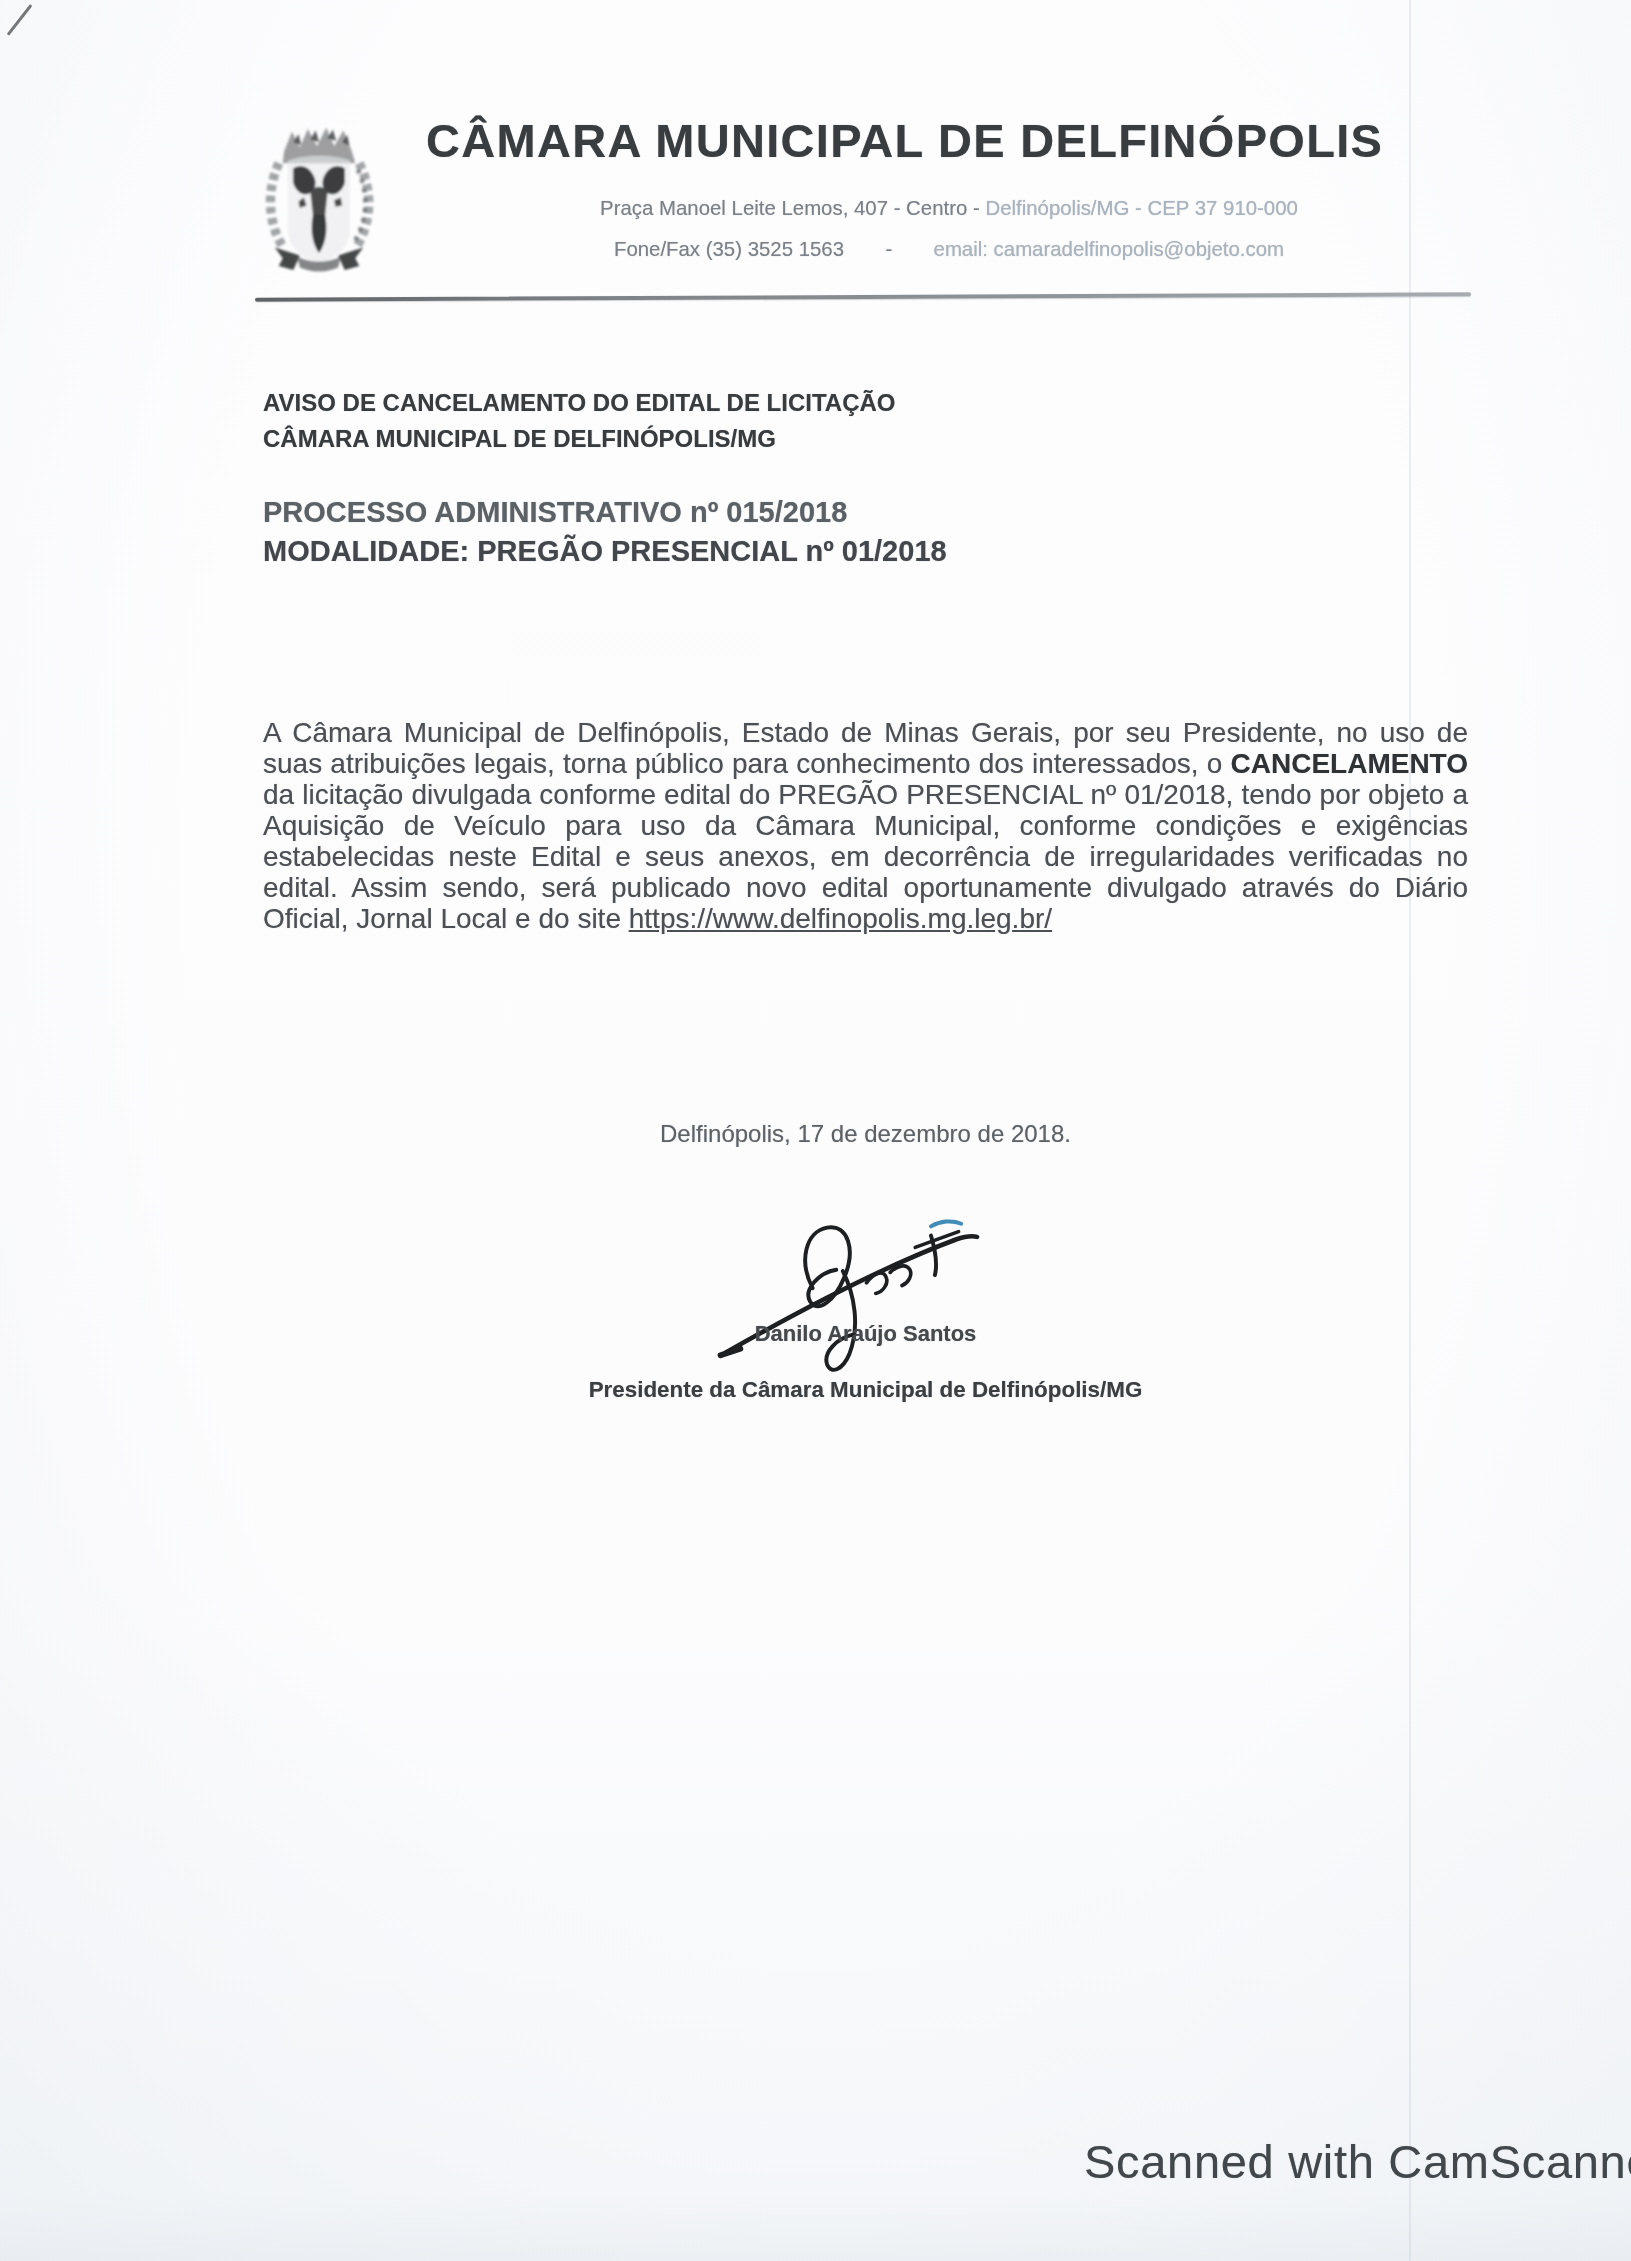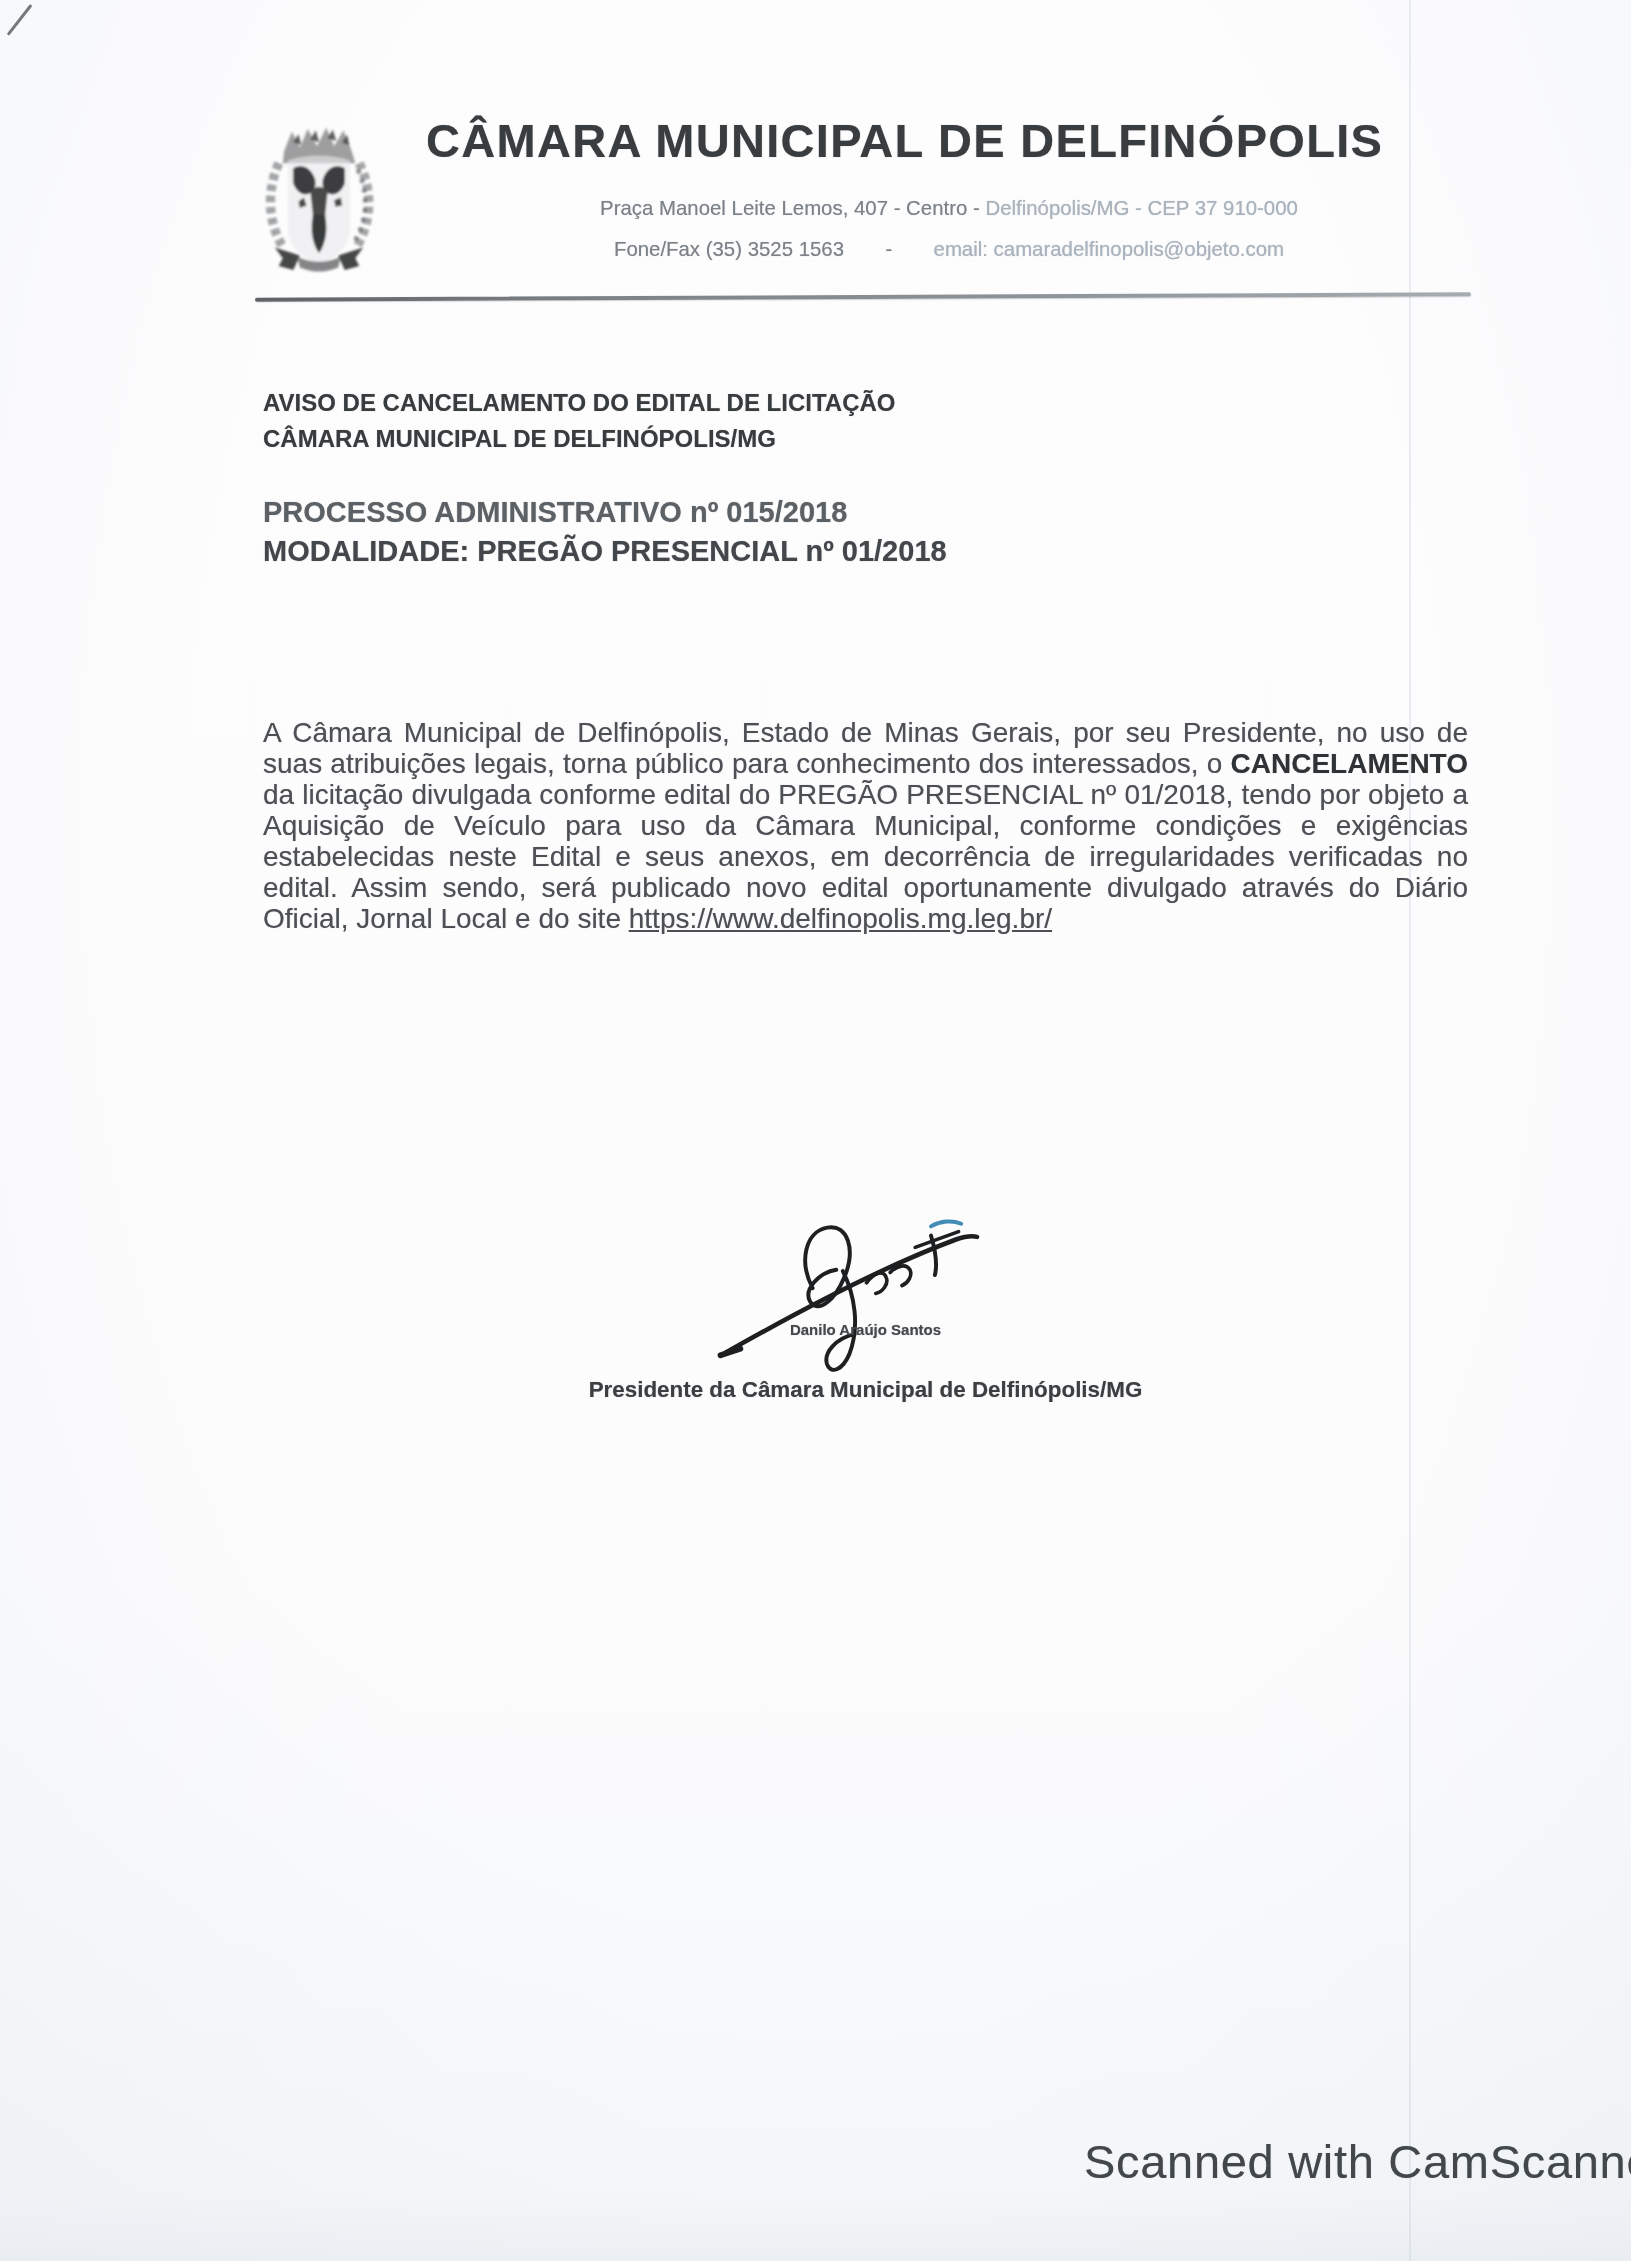--- a/index.html
+++ b/index.html
@@ -78,21 +78,21 @@
   .body-par .link{text-decoration:underline;color:#4c4f53;}
   .date-line{
     position:absolute;left:263px;top:1120px;width:1205px;
     text-align:center;font-size:24px;color:#5d6267;
     text-shadow:0 0 1px rgba(110,115,120,.5);
   }
   
   .sig-svg{position:absolute;left:714px;top:1209px;width:309px;height:178px;}
   .sig-name{
     position:absolute;left:263px;top:1321px;width:1205px;text-align:center;
-    font-size:15px;font-weight:bold;color:#45494c;
+    font-size:22px;font-weight:bold;color:#45494c;
     text-shadow:0 0 1px rgba(90,95,100,.6);
   }
   .sig-role{
     position:absolute;left:263px;top:1353px;width:1205px;text-align:center;
     font-size:22.4px;font-weight:bold;color:#3c3f42;
     text-shadow:0 0 0.9px rgba(80,84,88,.55);
     margin-top:24px;
   }
   
   .watermark{
@@ -164,20 +164,21 @@
 
   <div class="process-block">
     <div class="process-l1">PROCESSO ADMINISTRATIVO nº 015/2018</div>
     <div class="process-l2">MODALIDADE: PREGÃO PRESENCIAL nº 01/2018</div>
   </div>
 
   <div class="body-par">
     <span>A Câmara Municipal de Delfinópolis, Estado de Minas Gerais, por seu Presidente, no uso de suas atribuições legais, torna público para conhecimento dos interessados, o </span><span class="bold">CANCELAMENTO</span><span> da licitação divulgada conforme edital do PREGÃO PRESENCIAL nº 01/2018, tendo por objeto a Aquisição de Veículo para uso da Câmara Municipal, conforme condições e exigências estabelecidas neste Edital e seus anexos, em decorrência de irregularidades verificadas no edital. Assim sendo, será publicado novo edital oportunamente  divulgado através do Diário Oficial, Jornal Local e do site </span><span class="link">https://www.delfinopolis.mg.leg.br/</span>
   </div>
 
+  <div class="date-line">Delfinópolis, 17 de dezembro de 2018.</div>
 
   <svg class="sig-svg" viewBox="0 0 470 270">
     <g fill="none" stroke="#1d1f20" stroke-linecap="round">
 
       <path d="M18 218 C 120 160, 250 90, 368 46 C 380 42, 392 40, 400 42" stroke-width="7"></path>
       <path d="M10 222 L40 212" stroke-width="9"></path>
 
       <path d="M150 120 C 128 78, 140 34, 172 28 C 204 22, 216 62, 198 104 C 184 138, 158 160, 146 140 C 136 122, 160 96, 186 92" stroke-width="6"></path>
 
       <path d="M196 94 C 214 130, 222 178, 206 220 C 196 244, 178 252, 172 236 C 166 218, 186 196, 214 190" stroke-width="6"></path>

